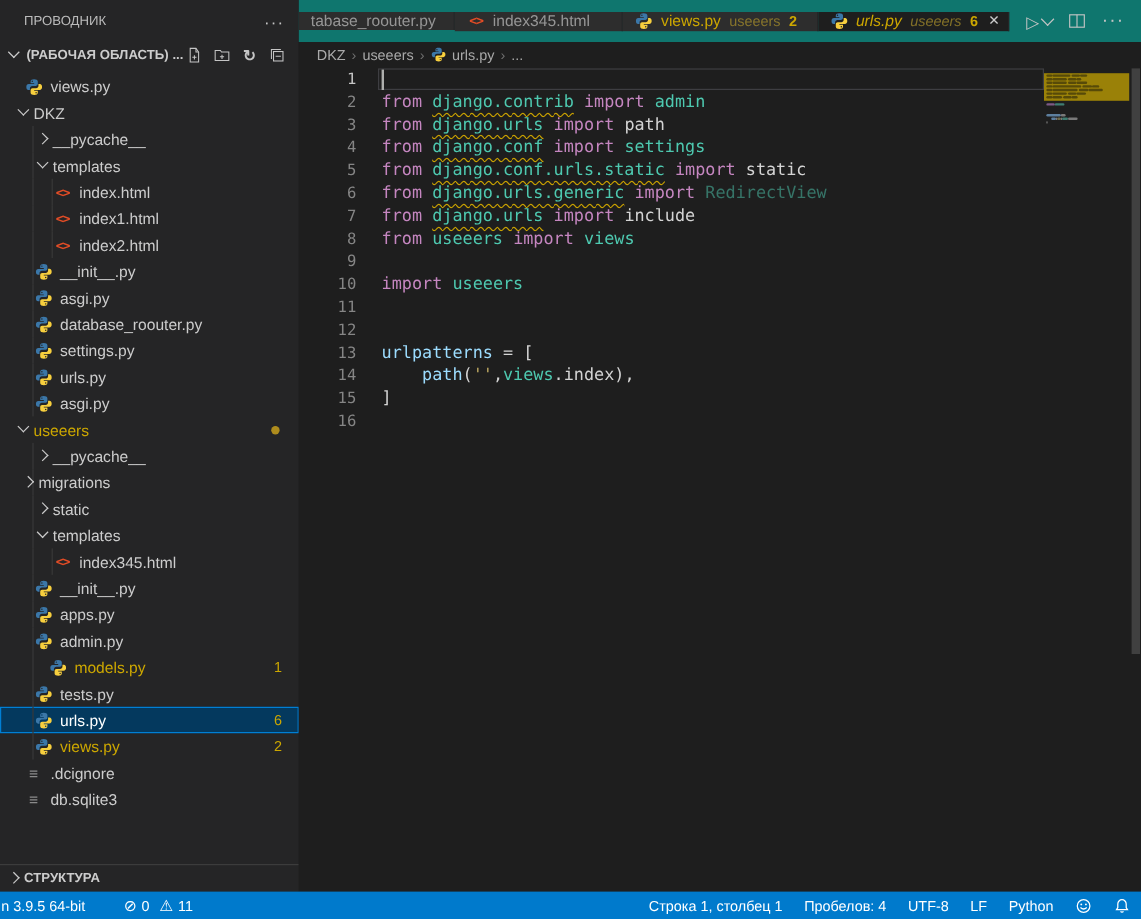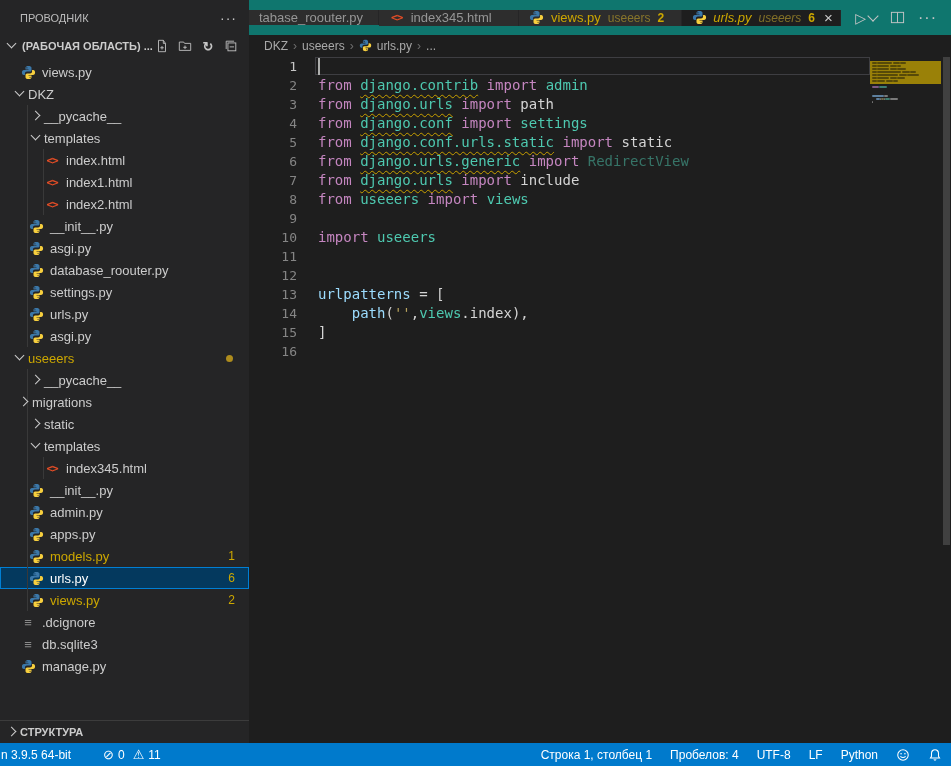--- a/index.html
+++ b/index.html
@@ -266,43 +266,53 @@
         <span class="lbl">__init__.py</span>
       </div>
       <div class="row" style="padding-left: 28px;">
         <span class="guide" style="left: 27px;"></span>
         <span class="icon">
           <svg width="15" height="15" viewBox="0 0 16 16">
  <path fill="#3b77a8" d="M7.9 1C6.1 1 4.8 1.6 4.8 3v1.7H8v.7H3.2C1.7 5.4 1 6.5 1 8c0 1.5.6 2.7 2 2.7h1.2V9.1c0-1.2 1-2.1 2.1-2.1h3.2c1 0 1.7-.8 1.7-1.8V3c0-1.4-1.5-2-3.3-2zM6.3 2.3a.65.65 0 1 1 0 1.3.65.65 0 0 1 0-1.3z"></path>
  <path fill="#f7cf3e" d="M8.1 15c1.8 0 3.1-.6 3.1-2v-1.7H8v-.7h4.8c1.5 0 2.2-1.1 2.2-2.6 0-1.5-.6-2.7-2-2.7h-1.2v1.6c0 1.2-1 2.1-2.1 2.1H6.5c-1 0-1.7.8-1.7 1.8V13c0 1.4 1.5 2 3.3 2zm1.6-1.3a.65.65 0 1 1 0-1.3.65.65 0 0 1 0 1.3z"></path>
           </svg>
         </span>
+        <span class="lbl">apps.py</span>
+      </div>
+      <div class="row" style="padding-left: 28px;">
+        <span class="guide" style="left: 27px;"></span>
+        <span class="icon">
+          <svg width="15" height="15" viewBox="0 0 16 16">
+ <path fill="#3b77a8" d="M7.9 1C6.1 1 4.8 1.6 4.8 3v1.7H8v.7H3.2C1.7 5.4 1 6.5 1 8c0 1.5.6 2.7 2 2.7h1.2V9.1c0-1.2 1-2.1 2.1-2.1h3.2c1 0 1.7-.8 1.7-1.8V3c0-1.4-1.5-2-3.3-2zM6.3 2.3a.65.65 0 1 1 0 1.3.65.65 0 0 1 0-1.3z"></path>
+ <path fill="#f7cf3e" d="M8.1 15c1.8 0 3.1-.6 3.1-2v-1.7H8v-.7h4.8c1.5 0 2.2-1.1 2.2-2.6 0-1.5-.6-2.7-2-2.7h-1.2v1.6c0 1.2-1 2.1-2.1 2.1H6.5c-1 0-1.7.8-1.7 1.8V13c0 1.4 1.5 2 3.3 2zm1.6-1.3a.65.65 0 1 1 0-1.3.65.65 0 0 1 0 1.3z"></path>
+          </svg>
+        </span>
         <span class="lbl">admin.py</span>
       </div>
-      <div class="row" style="padding-left: 28px;">
-        <span class="guide" style="left: 27px;"></span>
-        <span class="icon">
-          <svg width="15" height="15" viewBox="0 0 16 16">
- <path fill="#3b77a8" d="M7.9 1C6.1 1 4.8 1.6 4.8 3v1.7H8v.7H3.2C1.7 5.4 1 6.5 1 8c0 1.5.6 2.7 2 2.7h1.2V9.1c0-1.2 1-2.1 2.1-2.1h3.2c1 0 1.7-.8 1.7-1.8V3c0-1.4-1.5-2-3.3-2zM6.3 2.3a.65.65 0 1 1 0 1.3.65.65 0 0 1 0-1.3z"></path>
- <path fill="#f7cf3e" d="M8.1 15c1.8 0 3.1-.6 3.1-2v-1.7H8v-.7h4.8c1.5 0 2.2-1.1 2.2-2.6 0-1.5-.6-2.7-2-2.7h-1.2v1.6c0 1.2-1 2.1-2.1 2.1H6.5c-1 0-1.7.8-1.7 1.8V13c0 1.4 1.5 2 3.3 2zm1.6-1.3a.65.65 0 1 1 0-1.3.65.65 0 0 1 0 1.3z"></path>
-          </svg>
-        </span>
-        <span class="lbl">apps.py</span>
-      </div>
-      <div class="row warn" style="padding-left: 28px;">
+      <div class="row warn" style="padding-left: 40px;">
         <span class="guide" style="left: 27px;"></span>
         <span class="icon">
           <svg width="15" height="15" viewBox="0 0 16 16">
  <path fill="#3b77a8" d="M7.9 1C6.1 1 4.8 1.6 4.8 3v1.7H8v.7H3.2C1.7 5.4 1 6.5 1 8c0 1.5.6 2.7 2 2.7h1.2V9.1c0-1.2 1-2.1 2.1-2.1h3.2c1 0 1.7-.8 1.7-1.8V3c0-1.4-1.5-2-3.3-2zM6.3 2.3a.65.65 0 1 1 0 1.3.65.65 0 0 1 0-1.3z"></path>
  <path fill="#f7cf3e" d="M8.1 15c1.8 0 3.1-.6 3.1-2v-1.7H8v-.7h4.8c1.5 0 2.2-1.1 2.2-2.6 0-1.5-.6-2.7-2-2.7h-1.2v1.6c0 1.2-1 2.1-2.1 2.1H6.5c-1 0-1.7.8-1.7 1.8V13c0 1.4 1.5 2 3.3 2zm1.6-1.3a.65.65 0 1 1 0-1.3.65.65 0 0 1 0 1.3z"></path>
           </svg>
         </span>
         <span class="lbl">models.py</span>
         <span class="badge">1</span>
       </div>
+      <div class="row" style="padding-left: 28px;">
+        <span class="guide" style="left: 27px;"></span>
+        <span class="icon">
+          <svg width="15" height="15" viewBox="0 0 16 16">
+ <path fill="#3b77a8" d="M7.9 1C6.1 1 4.8 1.6 4.8 3v1.7H8v.7H3.2C1.7 5.4 1 6.5 1 8c0 1.5.6 2.7 2 2.7h1.2V9.1c0-1.2 1-2.1 2.1-2.1h3.2c1 0 1.7-.8 1.7-1.8V3c0-1.4-1.5-2-3.3-2zM6.3 2.3a.65.65 0 1 1 0 1.3.65.65 0 0 1 0-1.3z"></path>
+ <path fill="#f7cf3e" d="M8.1 15c1.8 0 3.1-.6 3.1-2v-1.7H8v-.7h4.8c1.5 0 2.2-1.1 2.2-2.6 0-1.5-.6-2.7-2-2.7h-1.2v1.6c0 1.2-1 2.1-2.1 2.1H6.5c-1 0-1.7.8-1.7 1.8V13c0 1.4 1.5 2 3.3 2zm1.6-1.3a.65.65 0 1 1 0-1.3.65.65 0 0 1 0 1.3z"></path>
+          </svg>
+        </span>
+        <span class="lbl">tests.py</span>
+      </div>
       <div class="row selected" style="padding-left: 28px;">
         <span class="guide" style="left: 27px;"></span>
         <span class="icon">
           <svg width="15" height="15" viewBox="0 0 16 16">
  <path fill="#3b77a8" d="M7.9 1C6.1 1 4.8 1.6 4.8 3v1.7H8v.7H3.2C1.7 5.4 1 6.5 1 8c0 1.5.6 2.7 2 2.7h1.2V9.1c0-1.2 1-2.1 2.1-2.1h3.2c1 0 1.7-.8 1.7-1.8V3c0-1.4-1.5-2-3.3-2zM6.3 2.3a.65.65 0 1 1 0 1.3.65.65 0 0 1 0-1.3z"></path>
  <path fill="#f7cf3e" d="M8.1 15c1.8 0 3.1-.6 3.1-2v-1.7H8v-.7h4.8c1.5 0 2.2-1.1 2.2-2.6 0-1.5-.6-2.7-2-2.7h-1.2v1.6c0 1.2-1 2.1-2.1 2.1H6.5c-1 0-1.7.8-1.7 1.8V13c0 1.4 1.5 2 3.3 2zm1.6-1.3a.65.65 0 1 1 0-1.3.65.65 0 0 1 0 1.3z"></path>
           </svg>
         </span>
         <span class="lbl">urls.py</span>
         <span class="badge">6</span>
@@ -322,29 +332,20 @@
         <span class="icon">
           <span class="list-ic">≡</span>
         </span>
         <span class="lbl">.dcignore</span>
       </div>
       <div class="row" style="padding-left: 20px;">
         <span class="icon">
           <span class="list-ic">≡</span>
         </span>
         <span class="lbl">db.sqlite3</span>
-      </div>
-      <div class="row" style="padding-left: 20px;">
-        <span class="icon">
-          <svg width="15" height="15" viewBox="0 0 16 16">
- <path fill="#3b77a8" d="M7.9 1C6.1 1 4.8 1.6 4.8 3v1.7H8v.7H3.2C1.7 5.4 1 6.5 1 8c0 1.5.6 2.7 2 2.7h1.2V9.1c0-1.2 1-2.1 2.1-2.1h3.2c1 0 1.7-.8 1.7-1.8V3c0-1.4-1.5-2-3.3-2zM6.3 2.3a.65.65 0 1 1 0 1.3.65.65 0 0 1 0-1.3z"></path>
- <path fill="#f7cf3e" d="M8.1 15c1.8 0 3.1-.6 3.1-2v-1.7H8v-.7h4.8c1.5 0 2.2-1.1 2.2-2.6 0-1.5-.6-2.7-2-2.7h-1.2v1.6c0 1.2-1 2.1-2.1 2.1H6.5c-1 0-1.7.8-1.7 1.8V13c0 1.4 1.5 2 3.3 2zm1.6-1.3a.65.65 0 1 1 0-1.3.65.65 0 0 1 0 1.3z"></path>
-          </svg>
-        </span>
-        <span class="lbl">manage.py</span>
       </div>
     </div>
   <div class="outline">
     <span class="tw"></span>
     <span>СТРУКТУРА</span>
   </div>
 </div>
 
 <div class="main">
   <div class="tabbar" id="tabbar">

